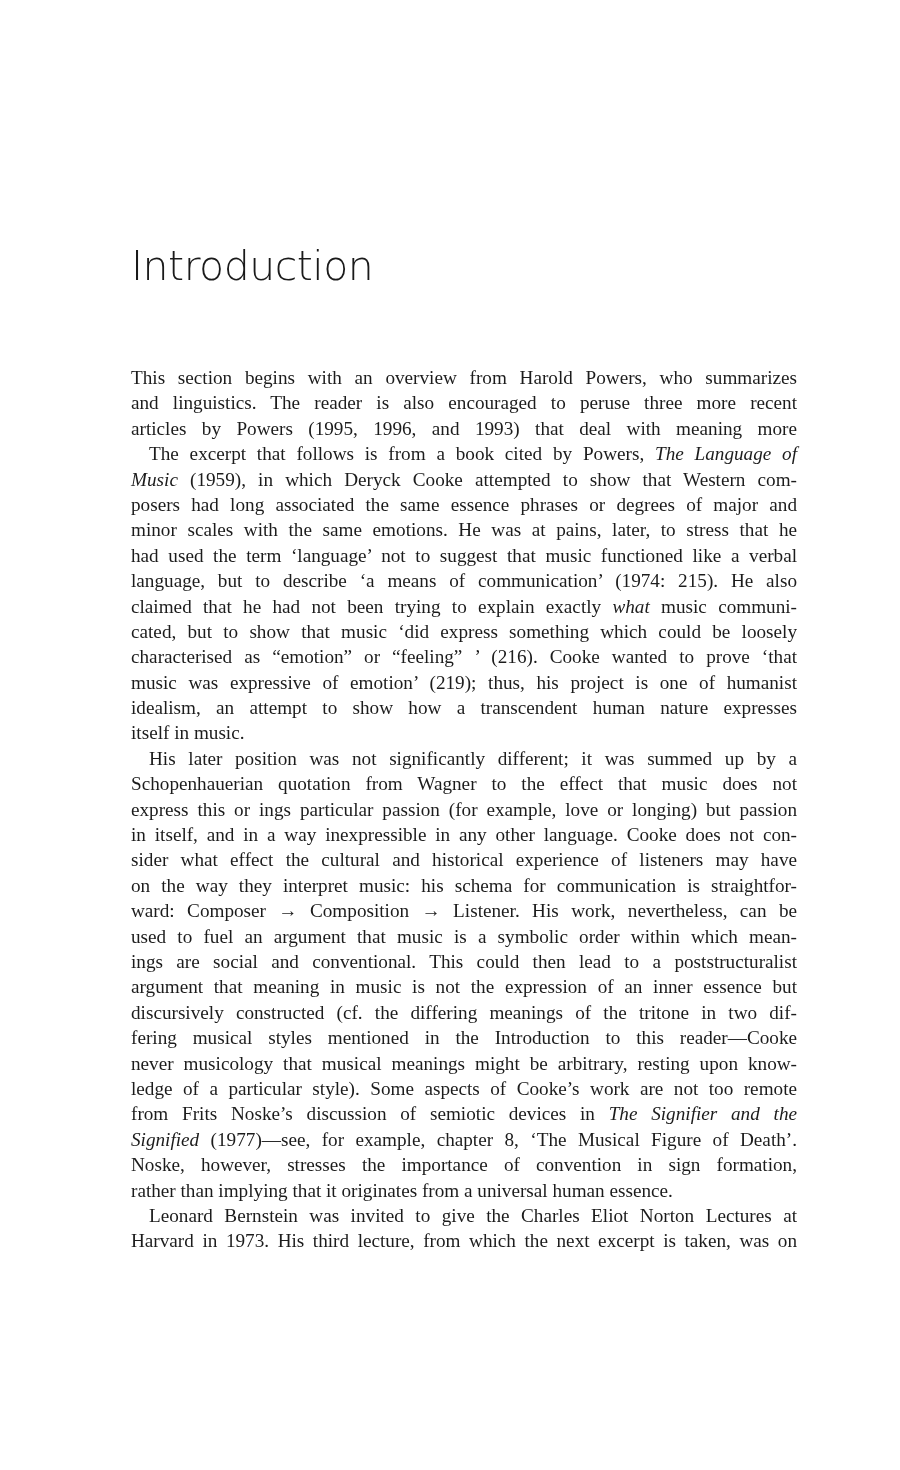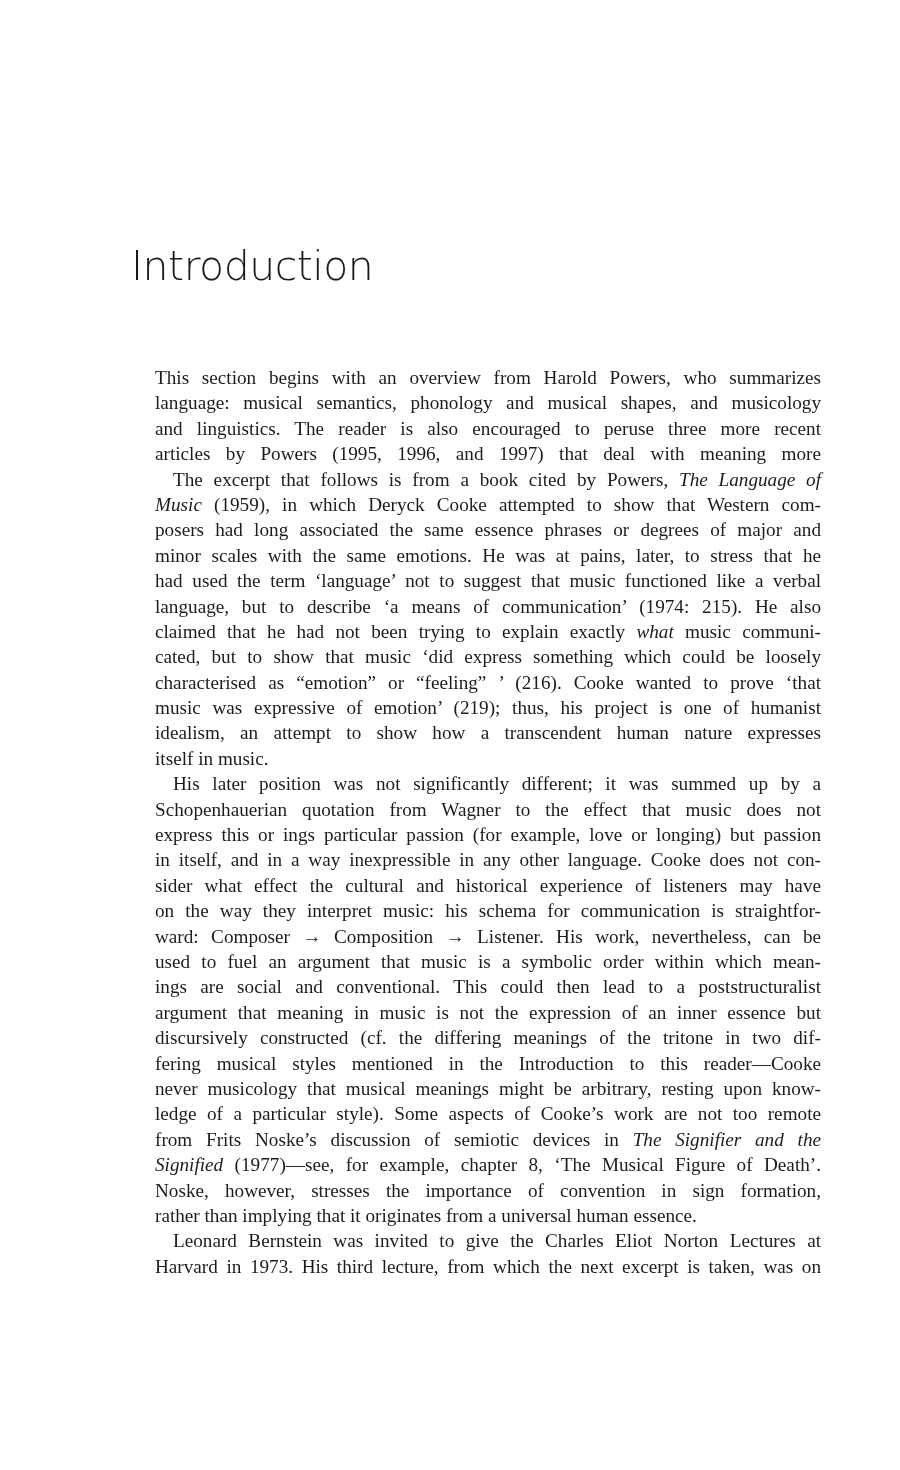--- a/index.html
+++ b/index.html
@@ -6,42 +6,41 @@
   body { width: 900px; height: 1470px; position: relative; overflow: hidden; }
   .page { position: absolute; left: 0; top: 0; width: 864px; height: 1470px; background: #ffffff; }
   .title {
     position: absolute; left: 131px; top: 240px;
     font-family: "DejaVu Sans", sans-serif; font-weight: 200;
     font-size: 41px; line-height: 52px; color: #1a1a1a; letter-spacing: -0.5px;
     margin: 0;
   }
   .body-text {
     position: absolute; left: 131px; top: 365px; width: 666px;
-    font-family: "Liberation Serif", serif; font-size: 19.2px; line-height: 25.4px; color: #1c1c1c; margin-left: 24px;
+    font-family: "Liberation Serif", serif; font-size: 19.2px; line-height: 25.4px; color: #1c1c1c;
   }
   .line {
     display: block; height: 25.4px; white-space: nowrap;
     text-align: justify; text-align-last: justify;
   }
   .line.last { text-align-last: left; }
   .line.indent { padding-left: 18px; }
   .para { margin: 0; }
   em { font-style: italic; }
 </style>
 </head>
 <body>
 
 <div class="page">
   <h1 class="title">Introduction</h1>
   <div class="body-text" id="body">
       <div class="para">
         <span class="line">This section begins with an overview from Harold Powers, who summarizes</span>
-        <span class="line">language: musical semantics, phonology and musical shapes, and musicology</span>
         <span class="line">and linguistics. The reader is also encouraged to peruse three more recent</span>
-        <span class="line">articles by Powers (1995, 1996, and 1997) that deal with meaning more</span>
+        <span class="line">articles by Powers (1995, 1996, and 1993) that deal with meaning more</span>
       </div>
       <div class="para">
         <span class="line indent">The excerpt that follows is from a book cited by Powers, <em>The Language of</em></span>
         <span class="line"><em>Music</em> (1959), in which Deryck Cooke attempted to show that Western com-</span>
         <span class="line">posers had long associated the same essence phrases or degrees of major and</span>
         <span class="line">minor scales with the same emotions. He was at pains, later, to stress that he</span>
         <span class="line">had used the term ‘language’ not to suggest that music functioned like a verbal</span>
         <span class="line">language, but to describe ‘a means of communication’ (1974: 215). He also</span>
         <span class="line">claimed that he had not been trying to explain exactly <em>what</em> music communi-</span>
         <span class="line">cated, but to show that music ‘did express something which could be loosely</span>

